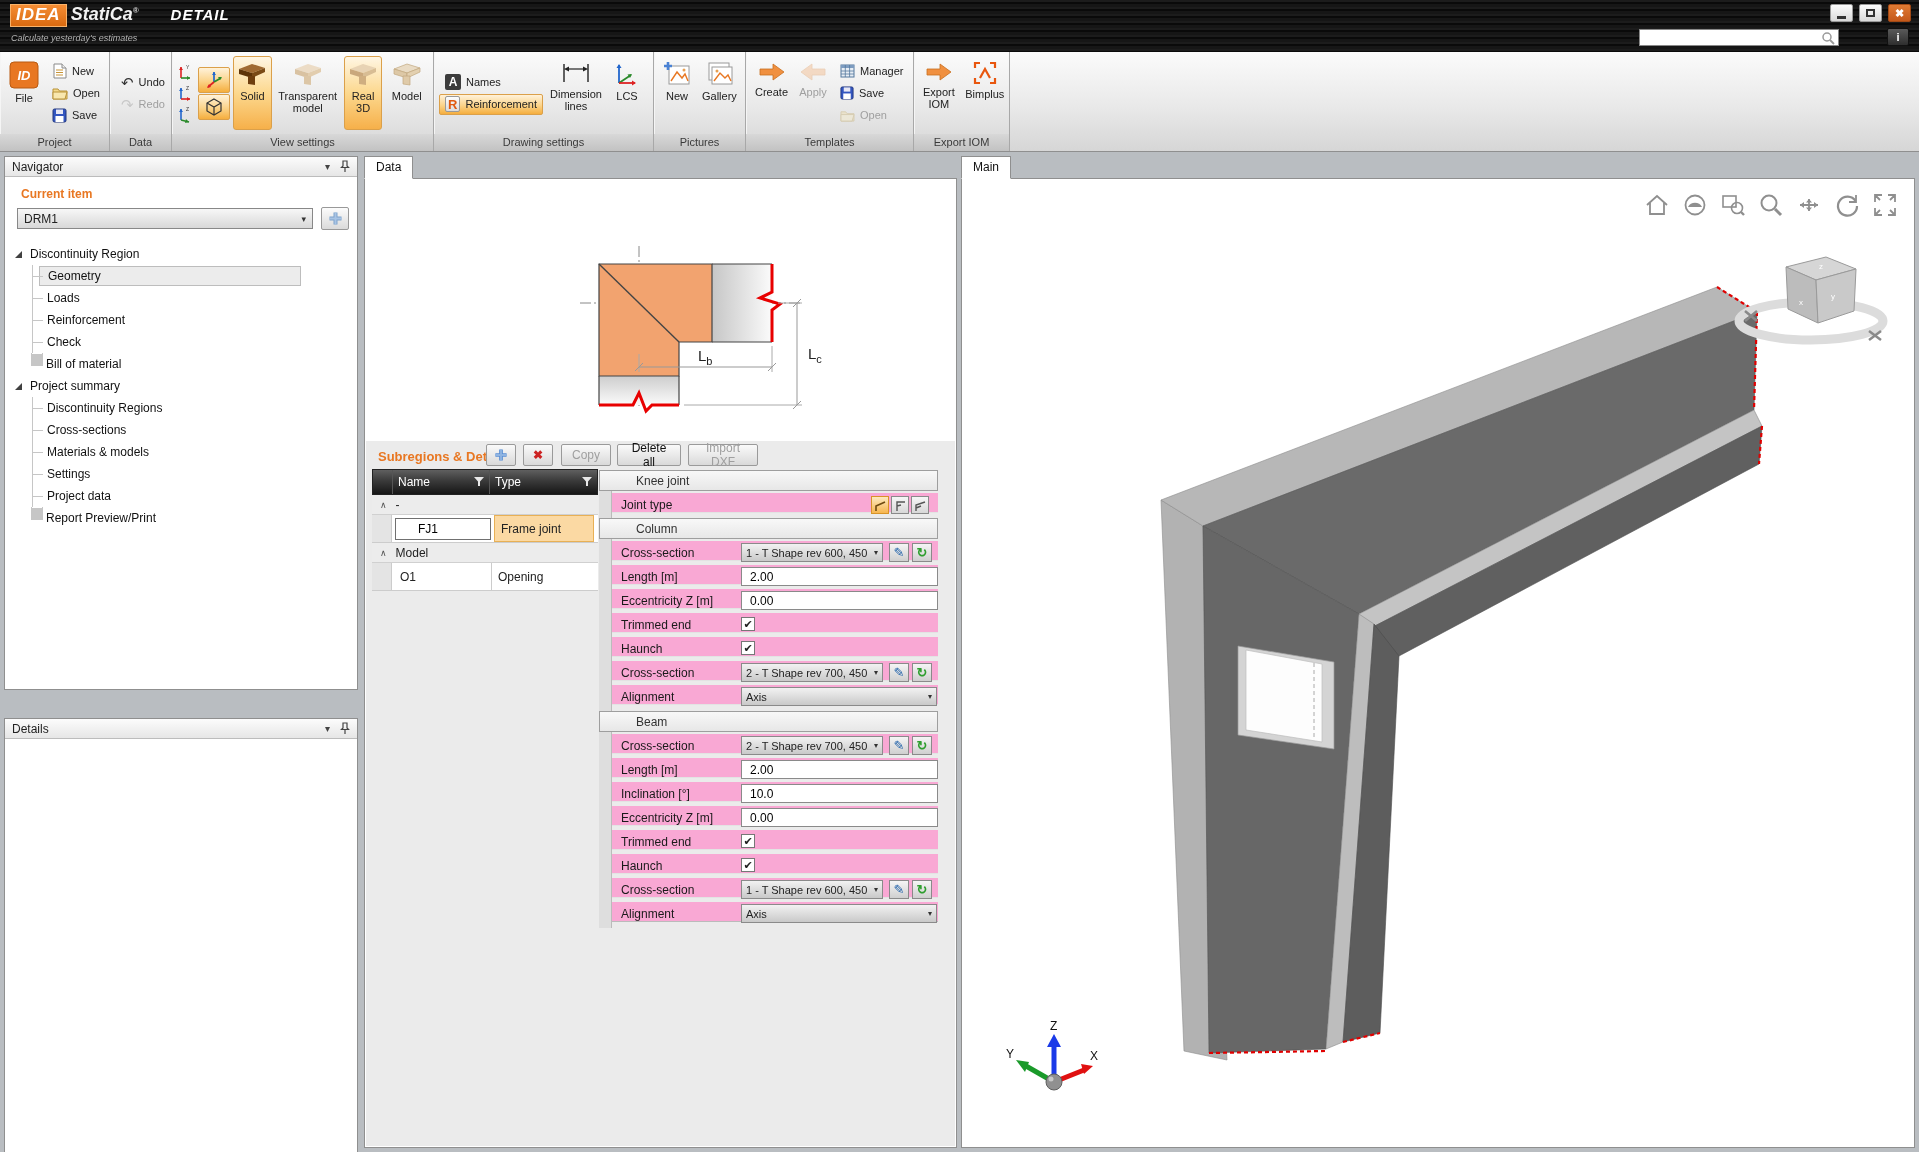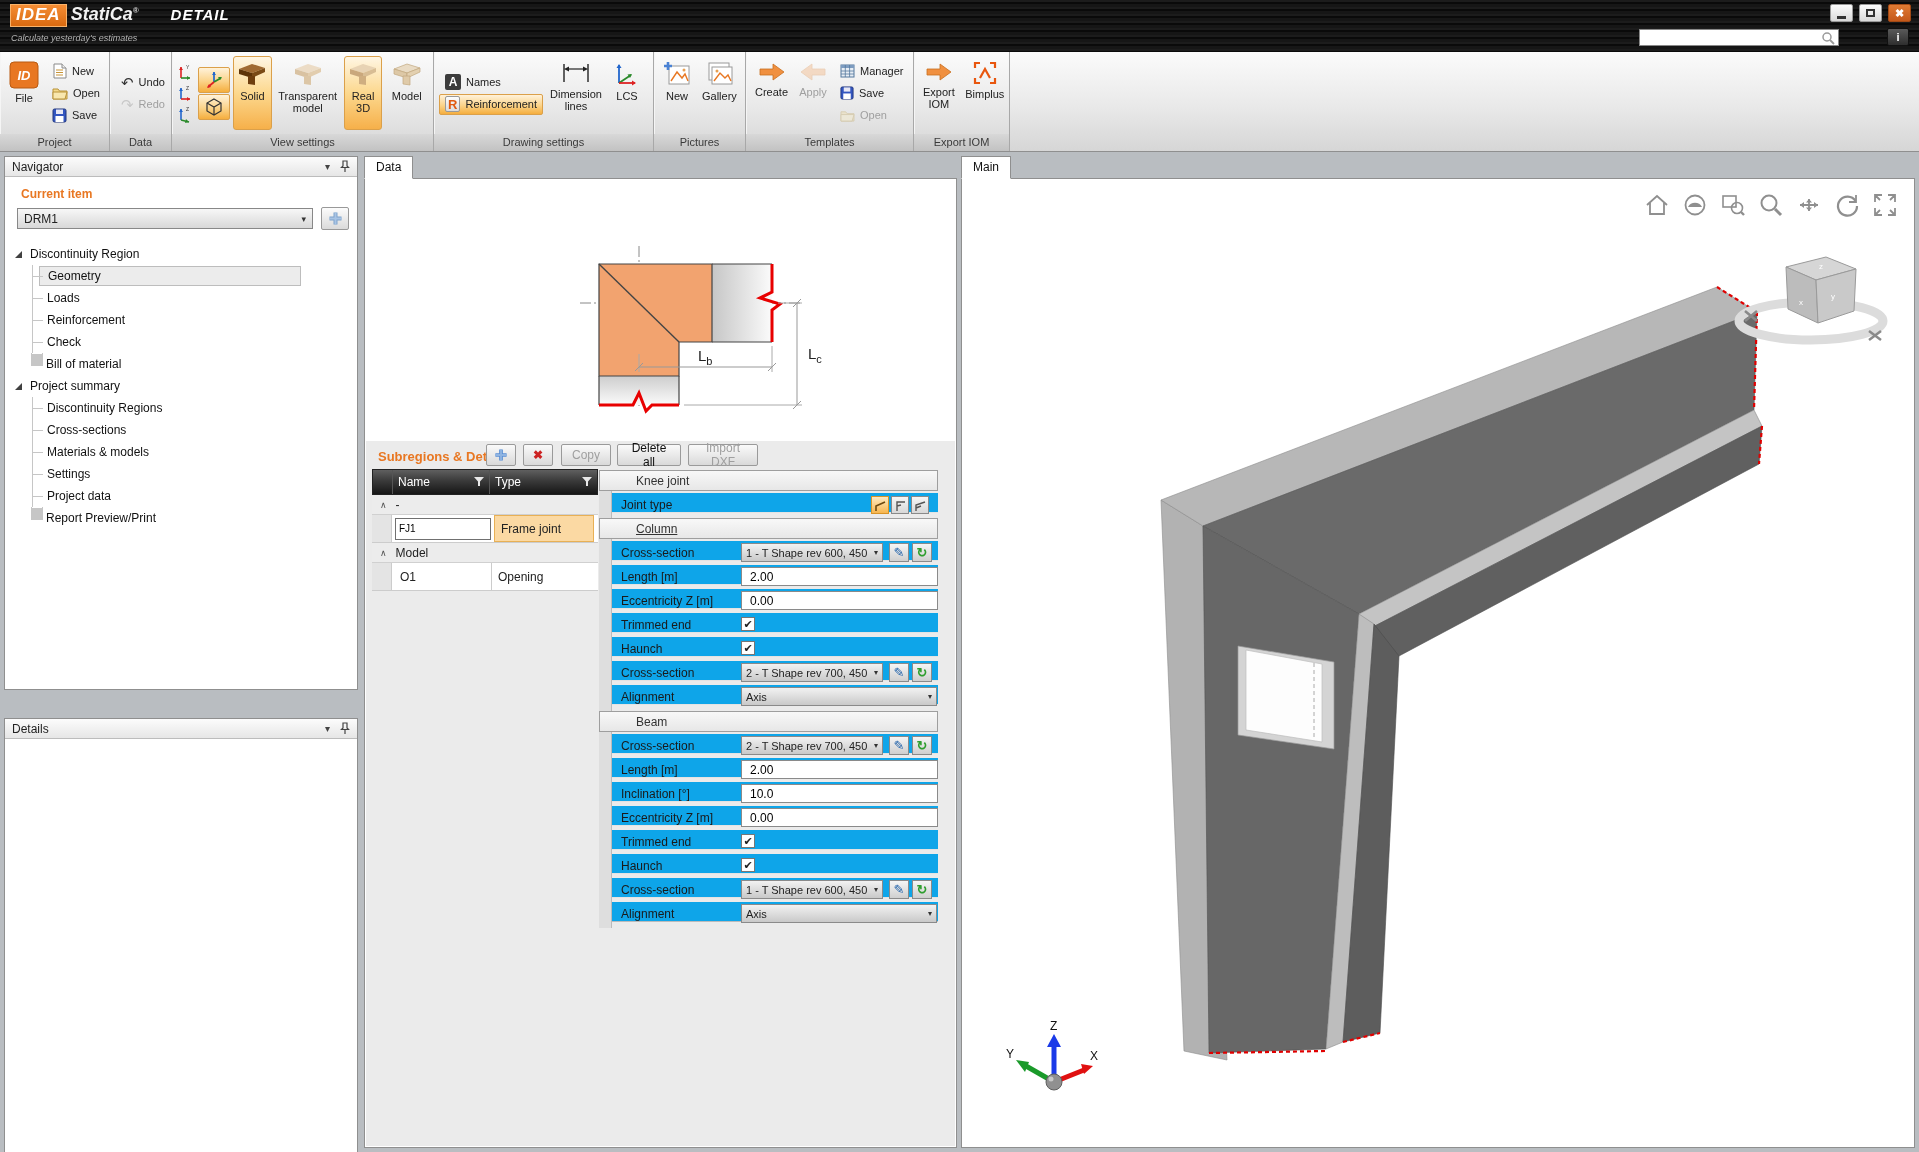--- a/index.html
+++ b/index.html
@@ -87,30 +87,30 @@
   .toolbtn.textbtn { padding:0 8px; }
   .tbl { position:absolute; left:7px; top:290px; width:226px; }
   .tbl-head { display:flex; height:26px; background:linear-gradient(#5f5f5f,#3a3a3a 45%,#161616); color:#fff; border:1px solid #222; }
   .tbl-head .c0 { width:20px; border-right:1px solid #555; }
   .tbl-head .c { display:flex; align-items:center; padding:0 5px; font-size:12px; }
   .funnel { margin-left:auto; }
   .tbl-group { display:flex; align-items:center; gap:9px; height:20px; background:#ececec; border-bottom:1px solid #d0d0d0;
     padding-left:8px; font-size:12px; color:#222; }
   .tbl-row { display:flex; height:28px; background:#fff; border-bottom:1px solid #ccc; align-items:center; }
   .tbl-row .c0 { width:20px; height:100%; background:#e4e4e4; border-right:1px solid #ccc; }
-  .cell-input { width:96px; height:22px; border:1px solid #707070; margin-left:3px; font-size:10px; padding:0 3px; }
+  .cell-input { width:96px; height:22px; border:1px solid #707070; margin-left:3px; font-size:12px; padding:0 22px; }
   .cell-type { width:100px; height:100%; display:flex; align-items:center; padding:0 6px; font-size:12px; border-left:1px solid #ccc; }
   .cell-type.orange { background:#fbd9a3; border:1px solid #e8b055; }
 
   
   .props { position:absolute; left:234px; top:291px; width:339px; height:458px; }
   .pgutter { position:absolute; left:0; top:21px; width:13px; bottom:0; background:#dedede; border-right:1px solid #bbb; }
   .psection { position:absolute; left:0; width:339px; height:21px; background:linear-gradient(#f8f8f8,#e7e7e7);
     border:1px solid #9e9e9e; font-size:12px; color:#333; padding:3px 0 0 36px; }
-  .prow { position:absolute; left:13px; width:326px; height:20px; background:#0ea5e9; border-bottom:1px solid #e3e3e3; }
+  .prow { position:absolute; left:13px; width:326px; height:20px; background:#f9a8d4; border-bottom:1px solid #e3e3e3; }
   .plabel { position:absolute; left:9px; top:5px; font-size:12px; color:#1a1a1a; }
   .pselect { position:absolute; left:129px; top:2px; width:142px; height:19px; background:linear-gradient(#f2f2f2,#c9c9c9);
     border:1px solid #8a8a8a; display:flex; align-items:center; font-size:11px; padding:0 4px; }
   .pselect .caret, .drm-caret { margin-left:auto; font-size:8px; color:#333; }
   .pselect.wide { width:196px; }
   .pinput { position:absolute; left:129px; top:2px; width:197px; height:19px; border:1px solid #8a8a8a; font-size:12px; padding:0 8px; }
   .pbtn { position:absolute; top:2px; width:20px; height:19px; background:linear-gradient(#f5f5f5,#cfcfcf);
     border:1px solid #8a8a8a; font-size:12px; text-align:center; line-height:17px; }
   .pencil-g { color:#1d5fa8; font-size:13px; }
   .refresh-g { color:#2f9e2f; font-weight:bold; font-size:13px; }
@@ -609,21 +609,21 @@
               <path d="M3 12V3h8M3 7l4-1" fill="none" stroke="#555" stroke-width="1.4"></path>
             </svg>
         </div>
         <div class="jt-btn" style="left:299px;">
           <svg width="13" height="13" viewBox="0 0 13 13">
               <path d="M2 12V6l9-3M2 9l5-2" fill="none" stroke="#555" stroke-width="1.4"></path>
             </svg>
         </div>
       </div>
 
-      <div class="psection" style="top:48px;text-decoration:underline;">Column</div>
+      <div class="psection" style="top:48px;">Column</div>
 
       <div class="prow" style="top:71px;">
         <div class="plabel">Cross-section</div>
         <div class="pselect">
             <span>1 - T Shape rev 600, 450</span>
             <span class="caret">▾</span>
           </div>
         <div class="pbtn" style="left:277px;"><span class="pencil-g">✎</span></div>
         <div class="pbtn" style="left:300px;"><span class="refresh-g">↻</span></div>
       </div>

